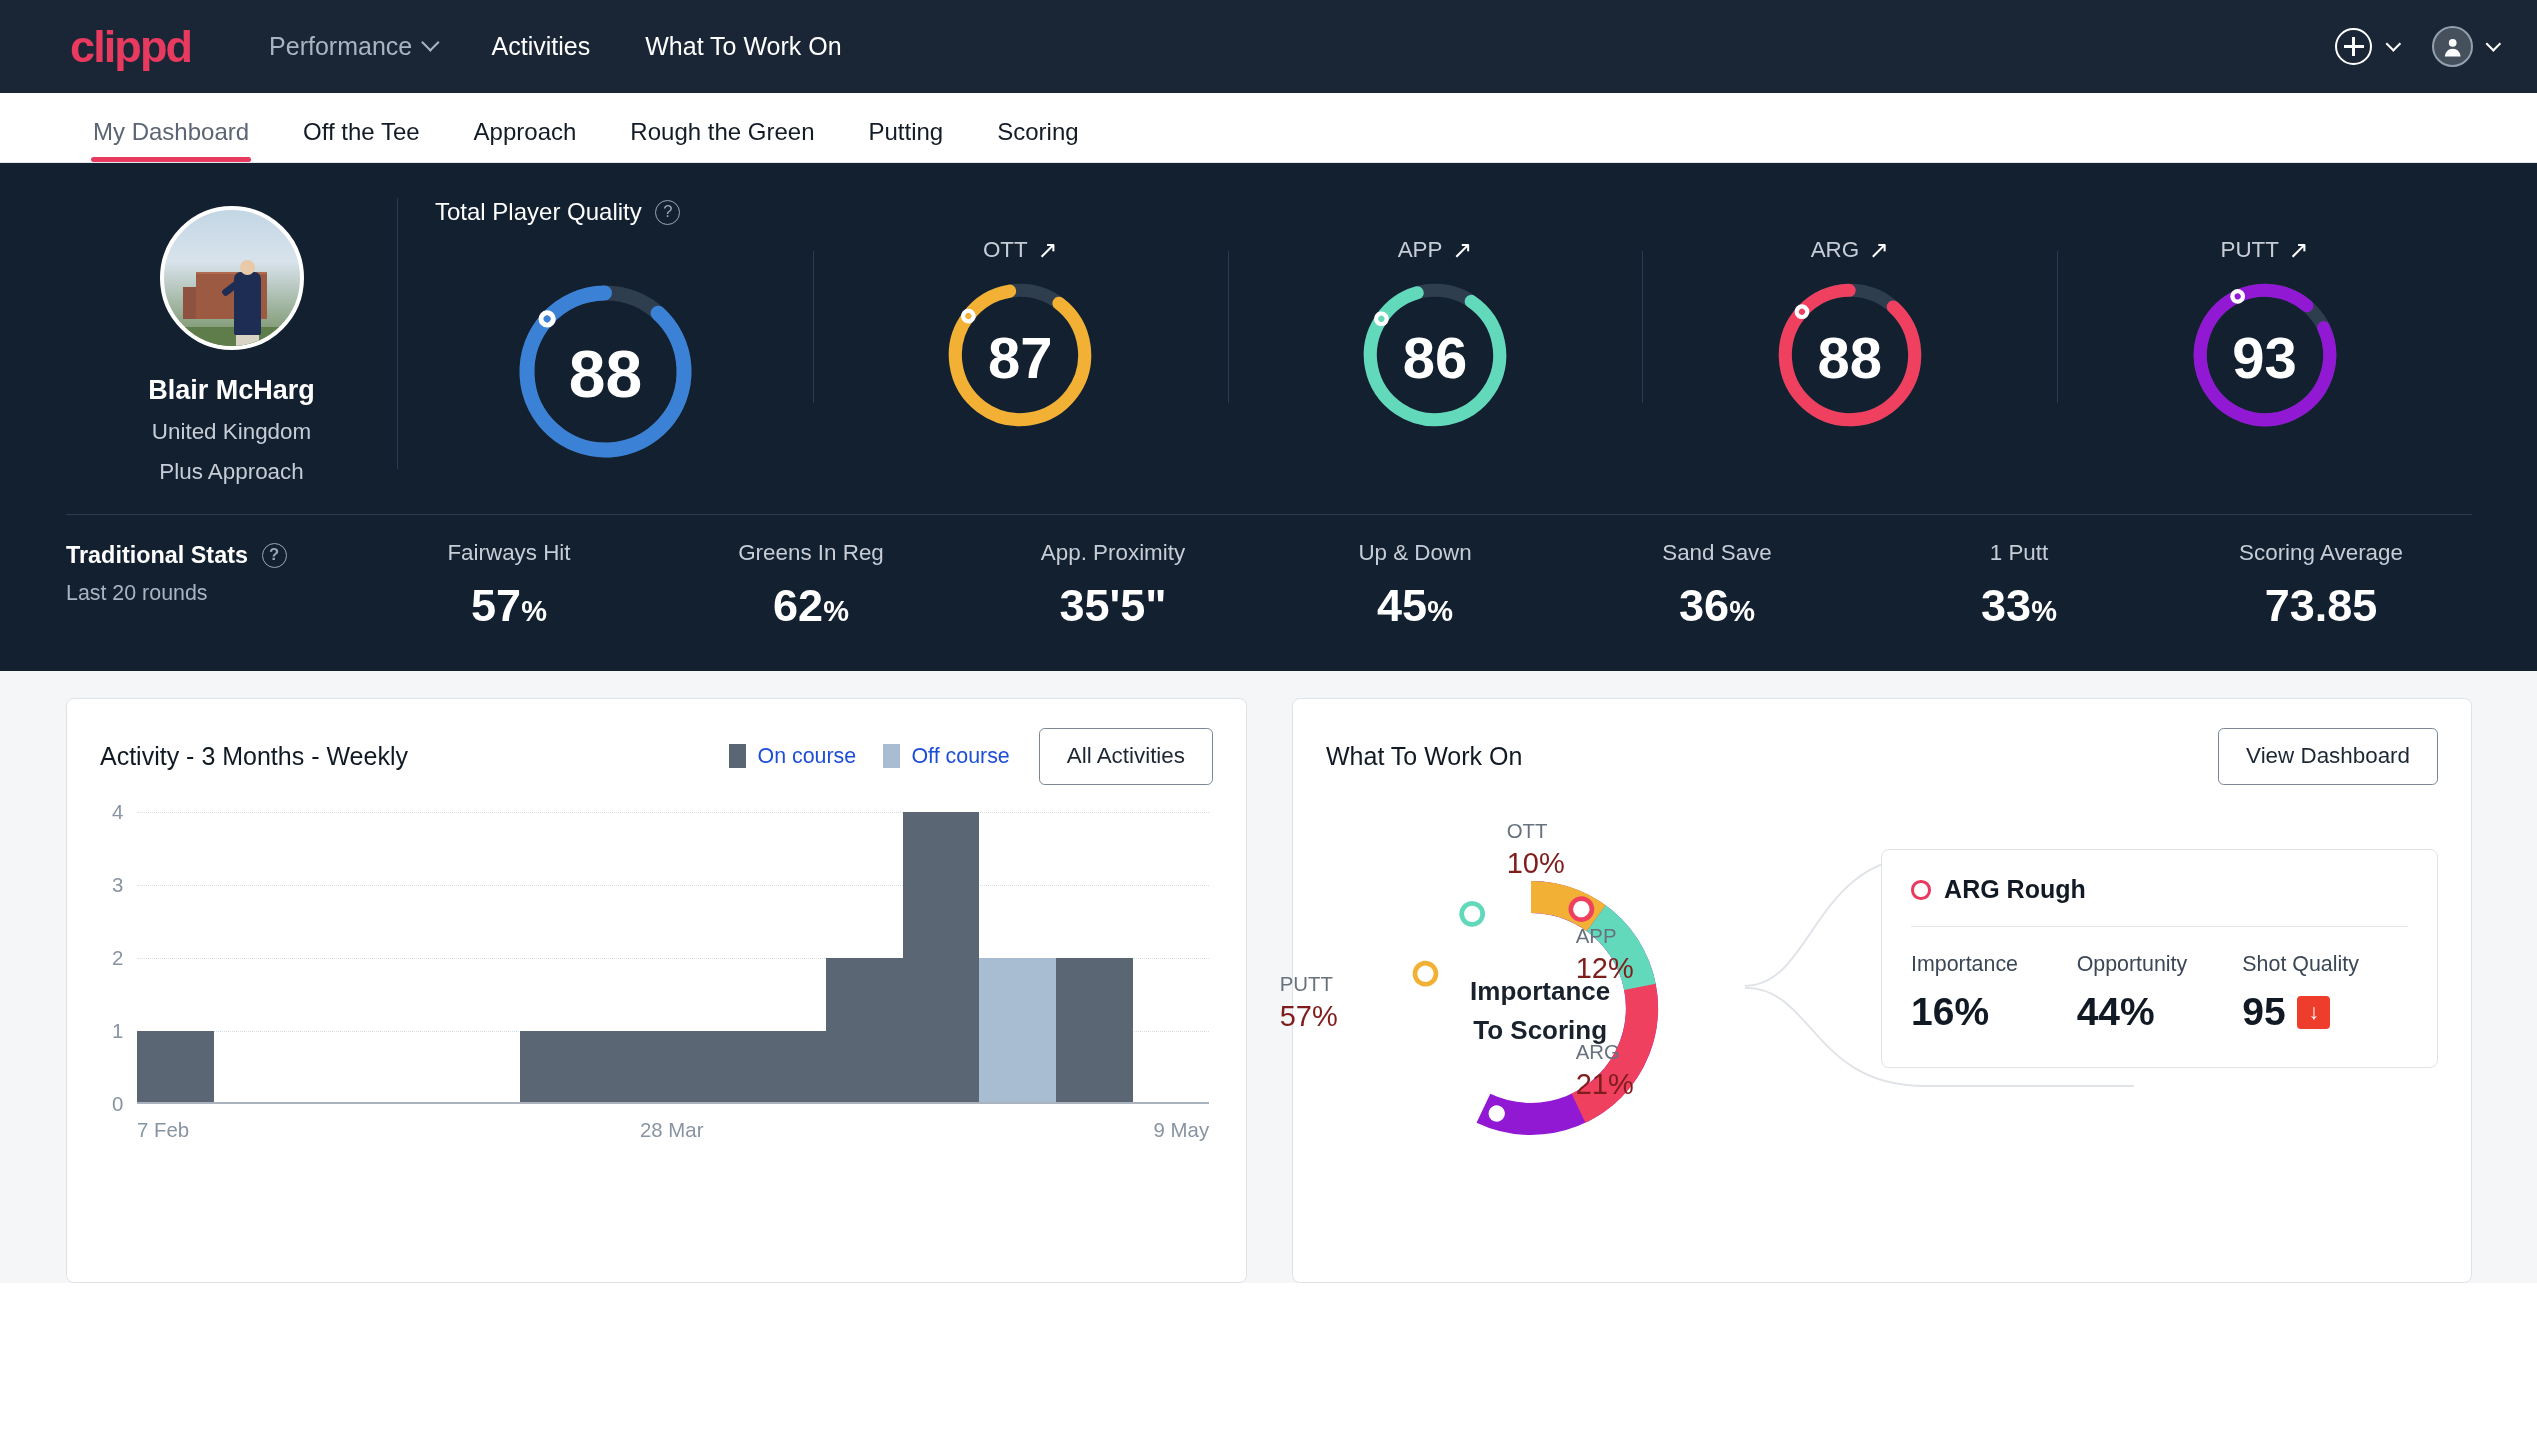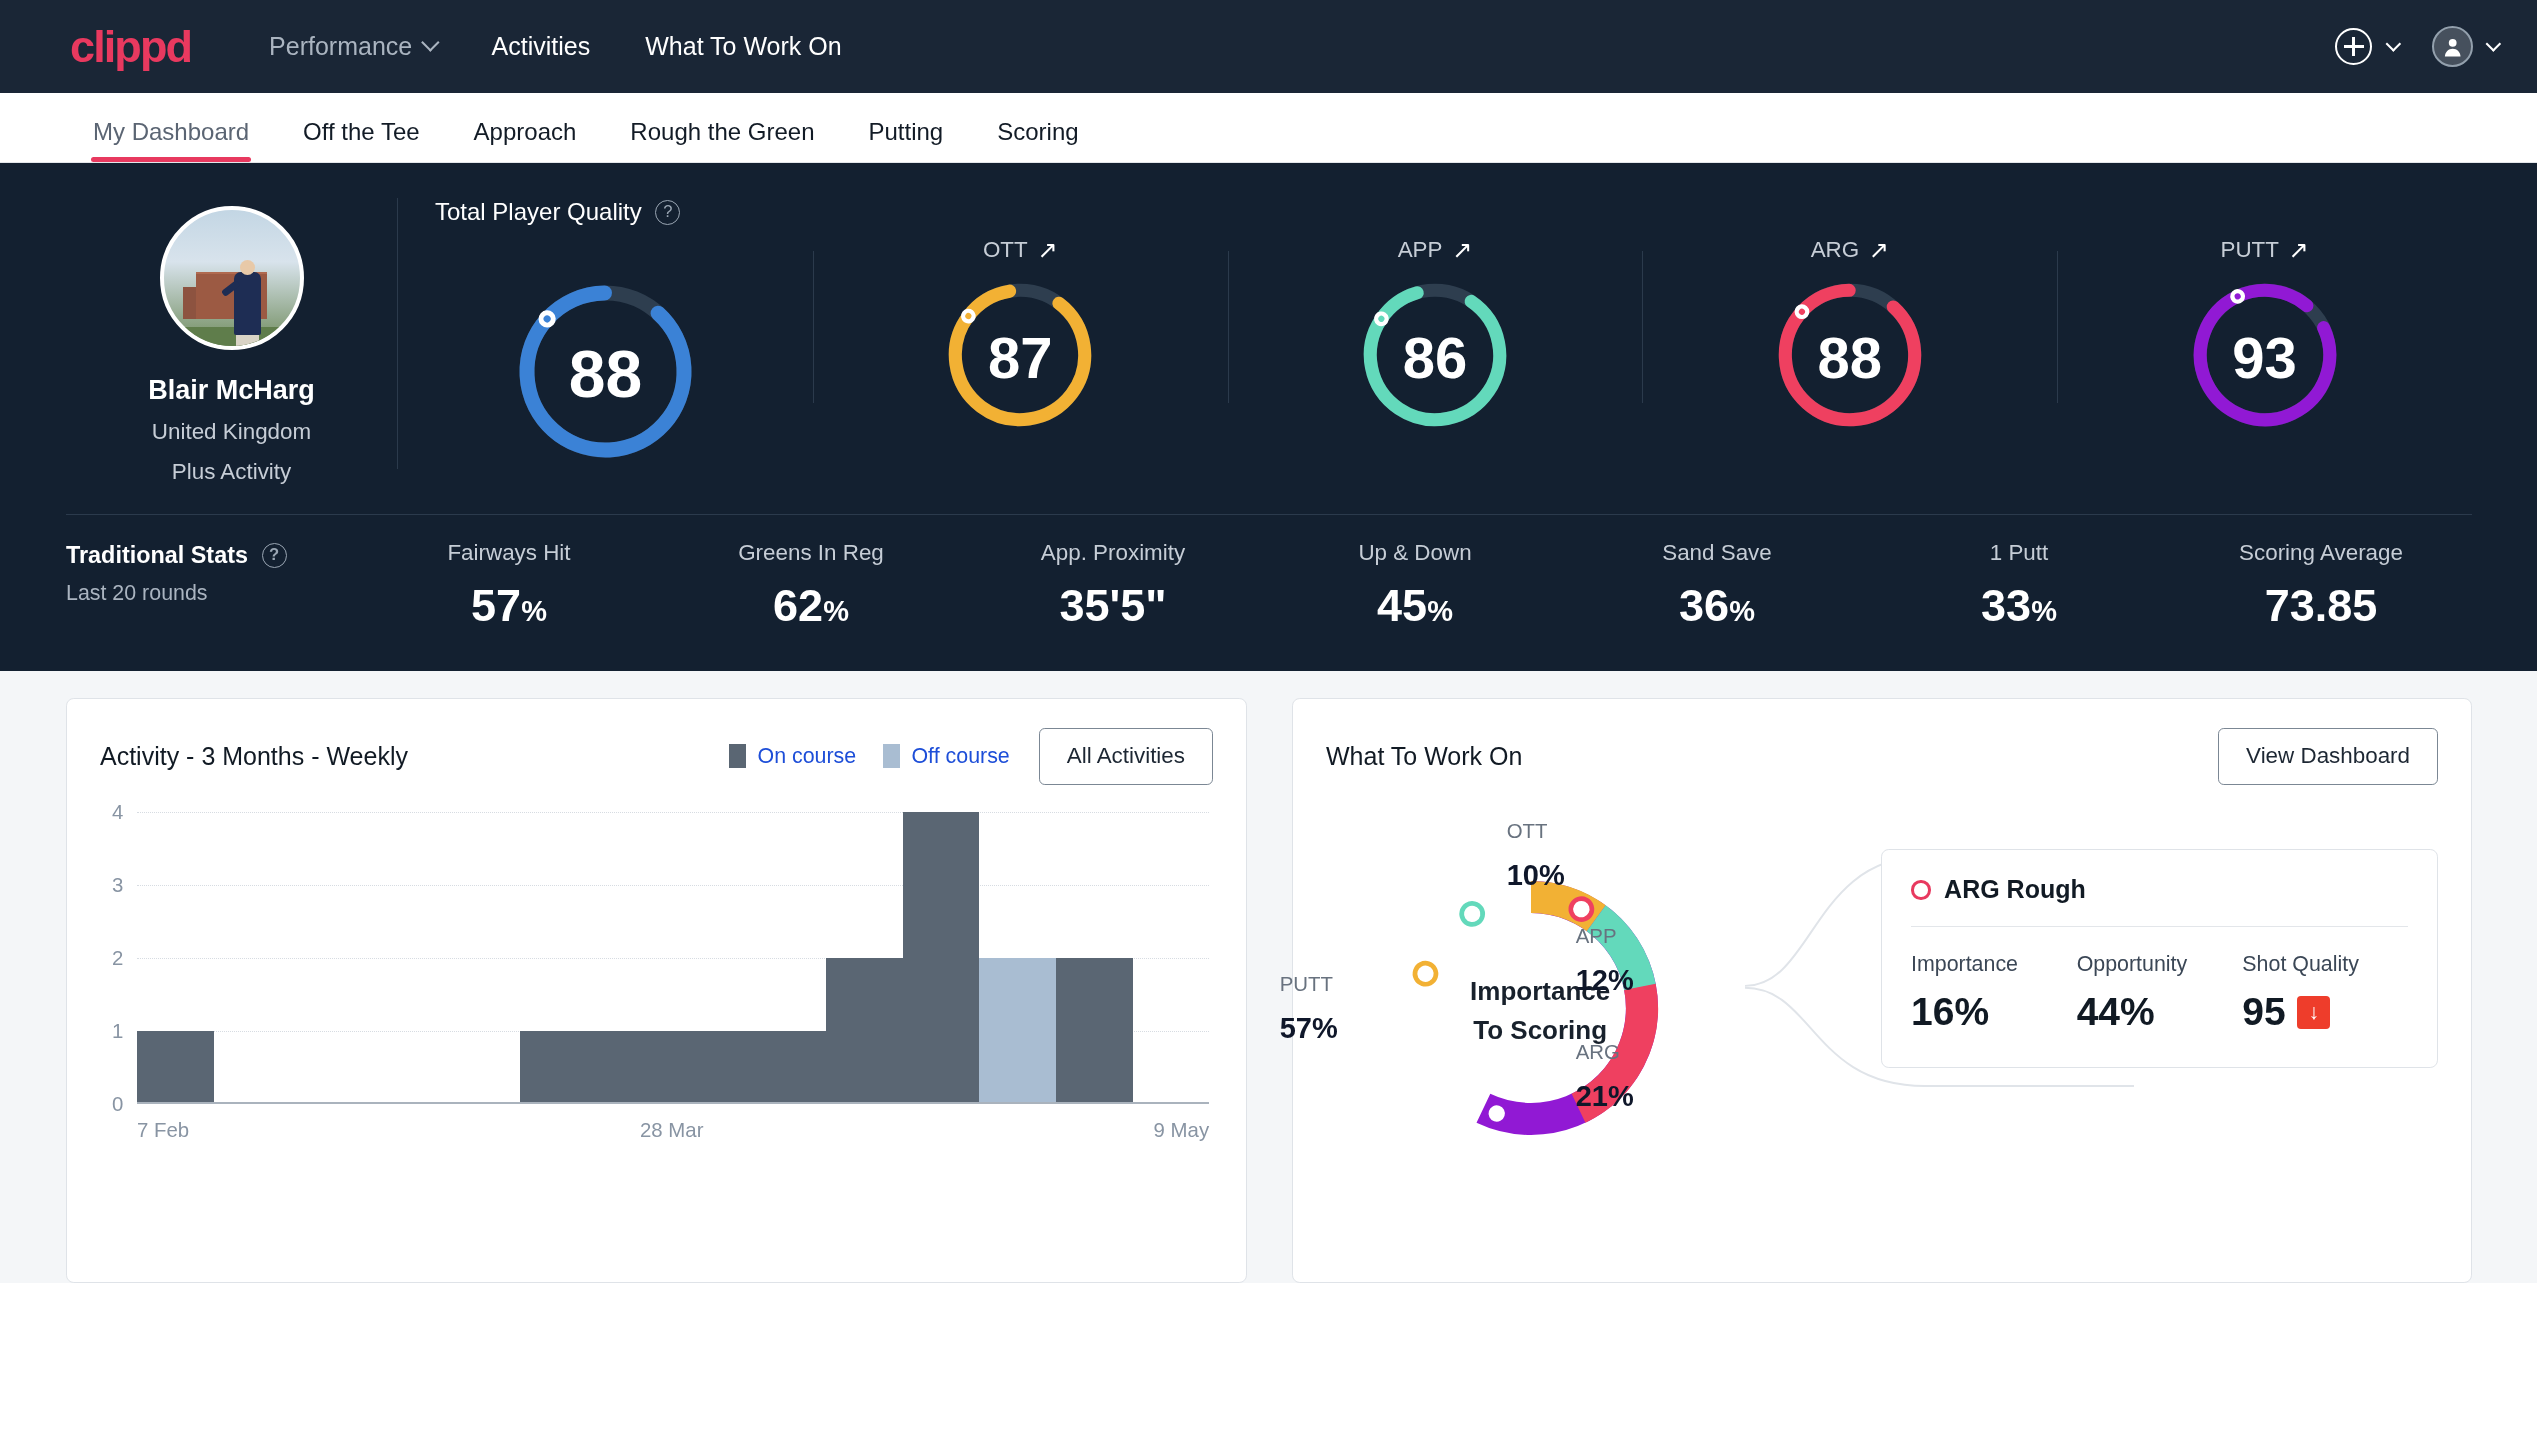--- a/index.html
+++ b/index.html
@@ -225,21 +225,21 @@
   .donut-zone {
     position: absolute; left: 9.7px; top: 33px; width: 409px; height: 351px;
   }
   .donut-center {
     position: absolute; left: 50%; top: 50%; transform: translate(-50%,-50%);
     text-align: center; font-size: 26px; font-weight: bold; color: #18212c;
     line-height: 1.5; width: 224px;
   }
   .donut-lab { position: absolute; text-align: left; }
   .donut-lab .k { font-size: 20.4px; color: #68727f; }
-  .donut-lab .v { font-size: 29px; font-weight: bold; color: #0f172a; margin-top: 16px; }
+  .donut-lab .v { font-size: 29px; font-weight: normal; color: #7f1d1d; margin-top: 4px; }
 
   .detail-card {
     position: absolute; right: 0; top: 47px; width: 557px;
     border: 1px solid #dfe3e8; border-radius: 7.8px; background: #fff;
     padding: 25px 29px 33px 29px;
   }
   .detail-head { display: flex; align-items: center; gap: 13.6px; }
   .ring-dot {
     width: 19.5px; height: 19.5px; border-radius: 50%;
     border: 3.9px solid #e8395f;
@@ -309,21 +309,21 @@
       <div class="avatar-photo">
         <div class="ph-building"></div>
         <div class="ph-grass"></div>
         <div class="ph-person-legs"></div>
         <div class="ph-person-body"></div>
         <div class="ph-arm"></div>
         <div class="ph-head"></div>
       </div>
       <div class="player-name">Blair McHarg</div>
       <div class="player-sub">United Kingdom</div>
-      <div class="player-sub">Plus Activity</div>
+      <div class="player-sub">Plus Approach</div>
     </div>
 
     <div class="quality-block">
       <div class="quality-head">
         <div class="quality-title">Total Player Quality</div>
         <div class="q-mark">?</div>
       </div>
 
       <div class="gauges">
 

